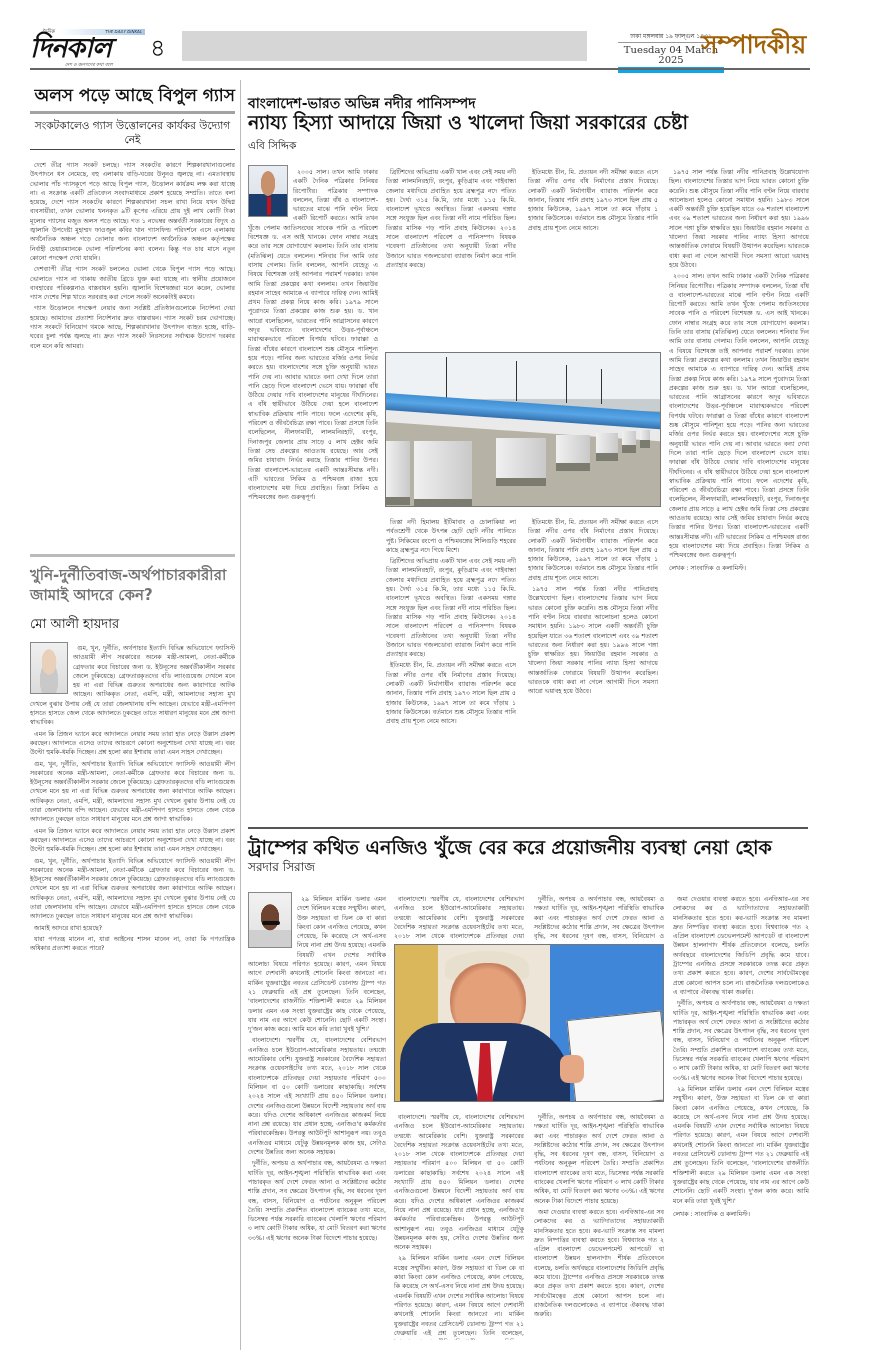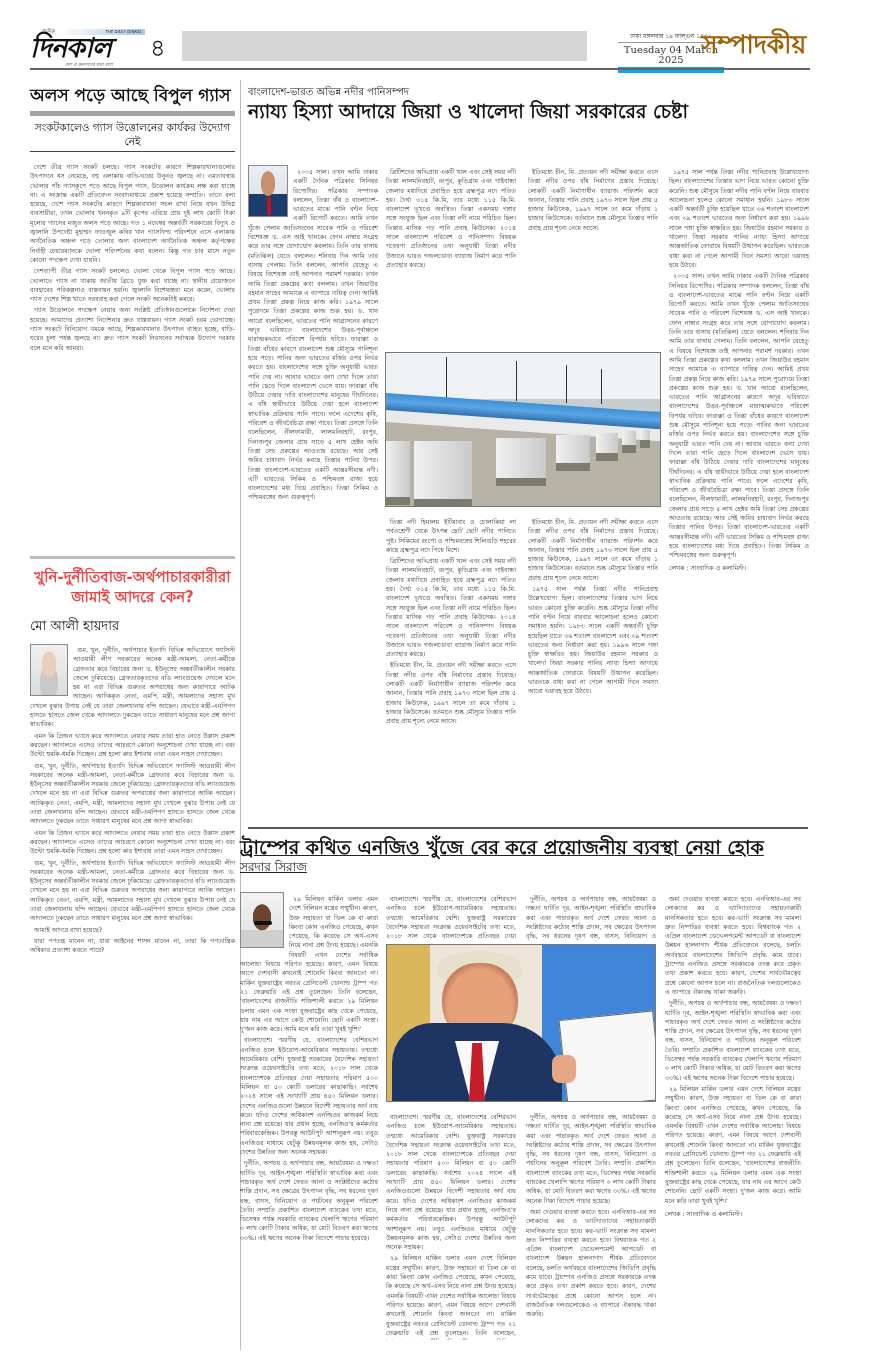--- a/index.html
+++ b/index.html
@@ -17,51 +17,51 @@
   .date-box { position: absolute; left: 588px; top: 4px; width: 106px; text-align: center; }
   .date-bn { font-size: 6px; color: #333; border-bottom: 1px solid #999; padding-bottom: 2px; line-height: 8px; }
   .date-en { font-size: 10px; color: #333; font-family: "DejaVu Serif", serif; border-bottom: 6px solid #0ea5e9; padding: 2px 0; line-height: 10px; }
   .section-title { position: absolute; left: 671px; top: 2px; font-size: 25px; font-weight: bold; color:#a16207; line-height: 30px; }
   .mast-rule { position: absolute; left: 30px; top: 68px; width: 780px; border-top: 2px solid #666; }
 
   .col-divider { position: absolute; left: 240px; top: 80px; height: 1270px; border-left: 1px solid #bbb; }
 
   
   .left-col { position: absolute; left: 30px; top: 80px; width: 205px; }
-  .lead1-title { font-size: 17px; font-weight: bold; text-align: left; line-height: 22px; color:#111; margin-top: 4px; }
-  .lead1-sub { font-size: 10.5px; text-align: center; color:#111; border-top: 5px solid #a3a3a3; border-bottom: 1px solid #444; margin-top: 5px; padding: 4px 0 3px; line-height: 14px; }
+  .lead1-title { font-size: 17px; font-weight: bold; text-align: right; line-height: 22px; color:#111; margin-top: 4px; }
+  .lead1-sub { font-size: 10.5px; text-align: center; color:#111; border-top: 3px solid #a3a3a3; border-bottom: 1px solid #444; margin-top: 5px; padding: 4px 0 3px; line-height: 14px; }
   .body-text { font-size: 6.2px; line-height: 9.3px; color: #333; text-align: justify; }
   .body-text p { margin-top: 2px; text-indent: 4px; }
   .lead1-body { margin-top: 8px; height: 390px; overflow: hidden; }
   .sep { border-top: 3px solid #bbb; margin: 6px 0 8px; }
-  .lead2-title { font-size: 15px; text-align: center; line-height: 20px; color: #ef4444; font-weight: bold; }
+  .lead2-title { font-size: 15px; line-height: 20px; color: #737373; font-weight: bold; }
   .lead2-author { font-size: 13px; color:#111; margin-top: 10px; line-height: 18px; }
   .lead2-body { margin-top: 8px; position: relative; }
   .photo-mini { float: left; width: 38px; height: 52px; margin: 1px 5px 2px 0; border: 1px solid #888; background: radial-gradient(ellipse at 50% 38%, #e8d0bb 0 28%, transparent 30%), radial-gradient(ellipse at 50% 75%, #c9c9c9 0 35%, transparent 37%), linear-gradient(#f0f0f0,#dcdcdc); }
   .lead2-text { height: 560px; overflow: hidden; }
 
   
   .main1 { position: absolute; left: 248px; top: 80px; width: 565px; }
-  .kicker { font-size: 10px; color:#111; line-height: 14px; margin-top: 5px; }
+  .kicker { font-size: 14px; color:#111; line-height: 14px; margin-top: 16px; font-weight: bold; }
   .headline1 { font-size: 19px; font-weight: bold; color:#111; line-height: 24px; }
   .byline1 { font-size: 10.5px; color:#111; margin-top: 4px; line-height: 14px; }
   .main1-cols { position: absolute; top: 85px; left: 0; width: 565px; height: 660px; }
   .col { position: absolute; top: 0; overflow: hidden; }
   .author-photo1 { float: left; width: 40px; height: 52px; margin: 0 5px 3px 0; border: 1px solid #888; background: radial-gradient(ellipse at 50% 35%, #c8916c 0 26%, transparent 28%), linear-gradient(180deg, transparent 55%, #1a3d6e 55%), linear-gradient(#e9eef4,#d7dde4); position: relative; }
   .author-photo1::after { content:""; position:absolute; left: 18px; top: 31px; width: 4px; height: 18px; background: #c2121c; }
   .bridge-photo { position: absolute; left: 137px; top: 187px; width: 276px; height: 155px; border: 1px solid #777; overflow: hidden; background: linear-gradient(180deg, #eef2f5 0 30%, #c8cdd0 30% 38%, #b7b2a6 38% 100%); }
   .bridge-deck { position: absolute; left: 0; top: 26%; width: 100%; height: 12%; background: linear-gradient(180deg,#3f8fd4,#59a6e6 45%, #2f6aa8); transform: skewY(4deg); transform-origin: left; }
   .bridge-rail { position: absolute; left: 0; top: 37%; width: 100%; height: 8%; background: #eaeaea; transform: skewY(4deg); transform-origin: left; }
   .pier { position: absolute; background: linear-gradient(90deg,#f1f1f1,#c9c9c9); border-bottom: 8px solid #7b7b6f; }
   .lamp { position: absolute; width: 1px; background:#333; }
   .main1-rule { position: absolute; left: 0; top: 662px; width: 560px; border-top: 2px solid #555; }
   .writer-note { font-size: 6.2px; color:#333; margin-top: 4px; }
 
   
-  .main2 { position: absolute; left: 240px; top: 840px; width: 565px; text-decoration: underline; }
+  .main2 { position: absolute; left: 248px; top: 840px; width: 565px; }
   .headline2 { font-size: 19px; font-weight: bold; color:#111; line-height: 24px; margin-top: -5px; }
   .byline2 { font-size: 12px; color:#111; line-height: 16px; }
   .main2-cols { position: absolute; top: 52px; left: 0; width: 565px; height: 460px; }
   .author-photo2 { float: left; width: 44px; height: 56px; margin: 0 5px 3px 0; border: 1px solid #888; background: radial-gradient(ellipse at 50% 45%, #6e4330 0 30%, transparent 32%), linear-gradient(180deg, transparent 68%, #cfcfcf 68%), linear-gradient(#f2f2f2,#e0e0e0); position: relative; }
   .author-photo2::after { content:""; position:absolute; left: 13px; top: 28px; width: 18px; height: 4px; background: #111; border-radius: 3px; }
   .trump-photo { position: absolute; left: 146px; top: 52px; width: 270px; height: 158px; border: 1px solid #777; overflow: hidden; background: linear-gradient(90deg, #d9b75a 0 16%, #ede6d8 16% 58%, #3f86d8 58% 100%); }
   .suit { position: absolute; left: 5px; bottom: 0; width: 170px; height: 78px; background: #1e3463; border-radius: 40px 60px 0 0; }
   .shirt { position: absolute; left: 68px; bottom: 0; width: 44px; height: 60px; background: #fafafa; clip-path: polygon(0 0, 100% 0, 65% 100%, 35% 100%); }
   .tie { position: absolute; left: 82px; bottom: 0; width: 16px; height: 58px; background: #c51d2a; clip-path: polygon(20% 0, 80% 0, 100% 100%, 0 100%); }
   .face { position: absolute; left: 55px; top: 18px; width: 76px; height: 80px; background: radial-gradient(ellipse at 50% 55%, #e4a179 0 60%, #c98261 70%); border-radius: 45% 45% 50% 50%; }
@@ -113,20 +113,21 @@
       <p>গুম, খুন, দুর্নীতি, অর্থপাচার ইত্যাদি বিভিন্ন অভিযোগে ফ্যাসিস্ট আওয়ামী লীগ সরকারের অনেক মন্ত্রী-আমলা, নেতা-কর্মীকে গ্রেফতার করে বিচারের জন্য ড. ইউনূসের অন্তর্বর্তীকালীন সরকার জেলে ঢুকিয়েছে। গ্রেফতারকৃতদের বডি ল্যাংগুয়েজ দেখলে মনে হয় না এরা বিভিন্ন গুরুতর অপরাধের জন্য কারাগারে আটক আছেন। আটককৃত নেতা, এমপি, মন্ত্রী, আমলাদের সহাস্য মুখ দেখলে বুঝার উপায় নেই যে তারা জেলখানায় বন্দি আছেন। যেভাবে মন্ত্রী-এমপিগণ হাসতে হাসতে জেল থেকে আদালতে ঢুকছেন তাতে সাধারণ মানুষের মনে প্রশ্ন জাগা স্বাভাবিক।</p>
       <p>জামাই আদরে রাখা হয়েছে?</p>
       <p>যারা গণতন্ত্র মানেন না, যারা আইনের শাসন মানেন না, তারা কি গণতান্ত্রিক অধিকার প্রত্যাশা করতে পারে?</p>
     </div>
   </div>
 </div>
 
 <div class="main1">
   <div class="kicker">বাংলাদেশ-ভারত অভিন্ন নদীর পানিসম্পদ</div>
   <div class="headline1">ন্যায্য হিস্যা আদায়ে জিয়া ও খালেদা জিয়া সরকারের চেষ্টা</div>
+  <div class="byline1">এবি সিদ্দিক</div>
   <div class="main1-cols">
     <div class="col body-text" style="left:0; width:130px; height:655px;">
       <div class="author-photo1"></div>
       <p>২০০৫ সাল। তখন আমি ঢাকার একটি দৈনিক পত্রিকার সিনিয়র রিপোর্টার। পত্রিকার সম্পাদক বললেন, তিস্তা বাঁধ ও বাংলাদেশ-ভারতের মাঝে পানি বণ্টন নিয়ে একটি রিপোর্ট করতে। আমি তখন খুঁজে পেলাম জাতিসংঘের সাবেক পানি ও পরিবেশ বিশেষজ্ঞ ড. এস আই খানকে। ফোন নাম্বার সংগ্রহ করে তার সঙ্গে যোগাযোগ করলাম। তিনি তার বাসায় (মতিঝিল) যেতে বললেন। শনিবার দিন আমি তার বাসায় গেলাম। তিনি বললেন, আপনি যেহেতু এ বিষয়ে বিশেষজ্ঞ তাই আপনার পরামর্শ দরকার। তখন আমি তিস্তা প্রকল্পের কথা বললাম। তখন জিয়াউর রহমান সাহেব আমাকে এ ব্যাপারে দায়িত্ব দেন। আমিই প্রথম তিস্তা প্রকল্প নিয়ে কাজ করি। ১৯৭৯ সালে পুরোদমে তিস্তা প্রকল্পের কাজ শুরু হয়। ড. খান আরো বলেছিলেন, ভারতের পানি আগ্রাসনের কারণে অদূর ভবিষ্যতে বাংলাদেশের উত্তর-পূর্বাঞ্চলে মারাত্মকভাবে পরিবেশ বিপর্যয় ঘটবে। ফারাক্কা ও তিস্তা বাঁধের কারণে বাংলাদেশ শুষ্ক মৌসুমে পানিশূন্য হয়ে পড়ে। পানির জন্য ভারতের মর্জির ওপর নির্ভর করতে হয়। বাংলাদেশের সঙ্গে চুক্তি অনুযায়ী ভারত পানি দেয় না। আবার ভারতে বন্যা দেখা দিলে তারা পানি ছেড়ে দিলে বাংলাদেশ ভেসে যায়। ফারাক্কা বাঁধ উঠিয়ে দেয়ার দাবি বাংলাদেশের মানুষের দীর্ঘদিনের। এ বাঁধ স্থায়ীভাবে উঠিয়ে দেয়া হলে বাংলাদেশ স্বাভাবিক প্রক্রিয়ায় পানি পাবে। ফলে এদেশের কৃষি, পরিবেশ ও জীববৈচিত্র্য রক্ষা পাবে। তিস্তা প্রসঙ্গে তিনি বলেছিলেন, নীলফামারী, লালমনিরহাট, রংপুর, দিনাজপুর জেলার প্রায় সাড়ে ৫ লাখ হেক্টর জমি তিস্তা সেচ প্রকল্পের আওতায় রয়েছে। আর সেই জমির চাষাবাদ নির্ভর করছে তিস্তার পানির উপর। তিস্তা বাংলাদেশ-ভারতের একটি আন্তঃসীমান্ত নদী। এটি ভারতের সিকিম ও পশ্চিমবঙ্গ রাজ্য হয়ে বাংলাদেশের মধ্য দিয়ে প্রবাহিত। তিস্তা সিকিম ও পশ্চিমবঙ্গের জন্য গুরুত্বপূর্ণ।</p>
     </div>
     <div class="col body-text" style="left:0; top:0; width:130px; height:0;"></div>
     <div class="col body-text" style="left:138px; width:130px; height:182px;">
       <p>ব্রিটিশদের অভিপ্রায় একটি খাল এবং সেই সময় নদী তিস্তা লালমনিরহাট, রংপুর, কুড়িগ্রাম এবং গাইবান্ধা জেলার মধ্যদিয়ে প্রবাহিত হয়ে ব্রহ্মপুত্র নদে পতিত হয়। দৈর্ঘ্য ৩১৫ কি.মি, তার মধ্যে ১১৫ কি.মি. বাংলাদেশ ভূখণ্ডে অবস্থিত। তিস্তা একসময় গঙ্গার সঙ্গে সংযুক্ত ছিল এবং তিস্তা নদী নামে পরিচিত ছিল। তিস্তার মাসিক গড় পানি প্রবাহ কিউসেক। ২০১৪ সালে বাংলাদেশ পরিবেশ ও পানিসম্পদ বিষয়ক গবেষণা প্রতিষ্ঠানের তথ্য অনুযায়ী তিস্তা নদীর উজানে ভারত গজলডোবা ব্যারাজ নির্মাণ করে পানি প্রত্যাহার করছে।</p>
     </div>
     <div class="col body-text" style="left:280px; width:130px; height:182px;">

